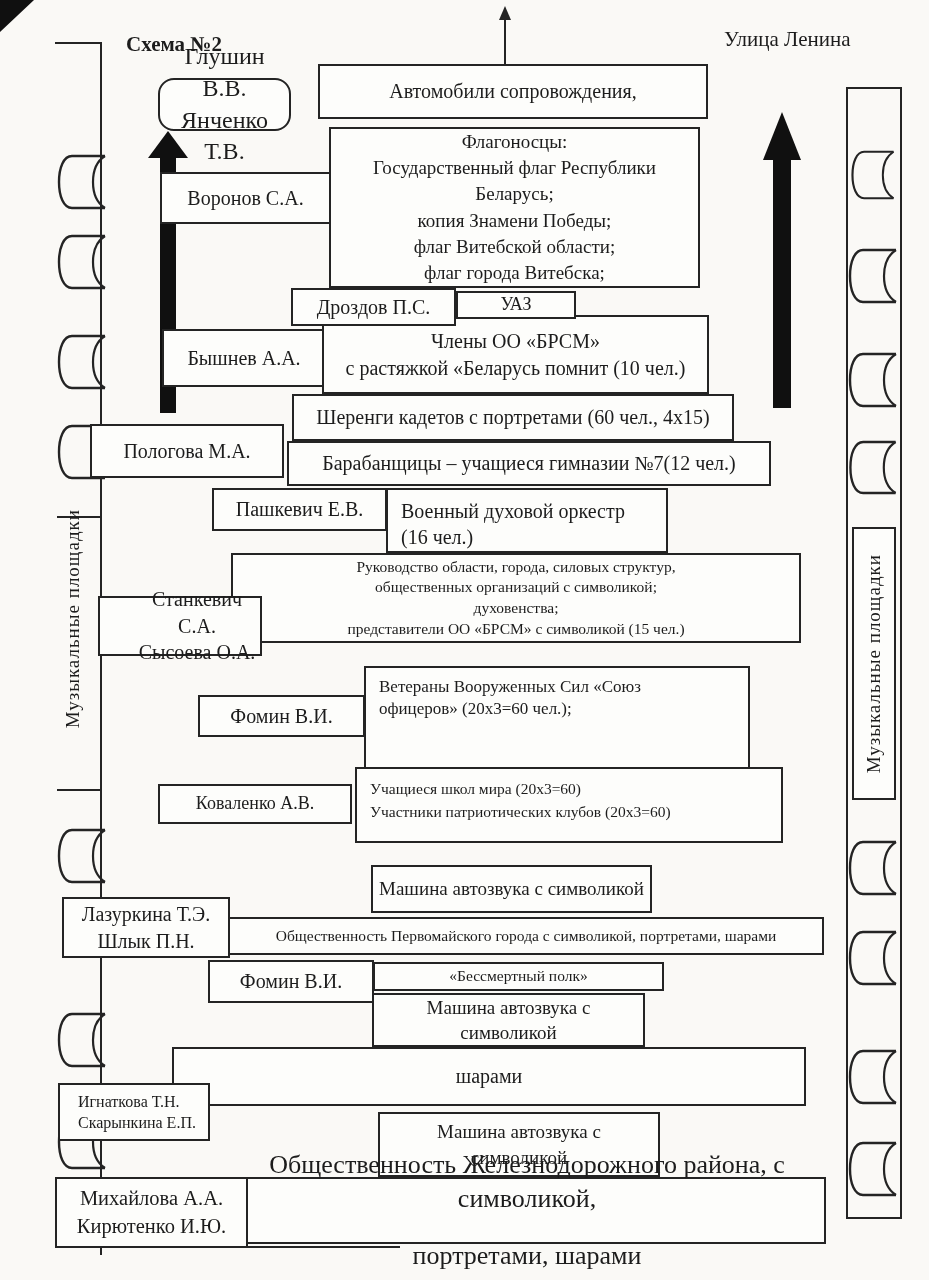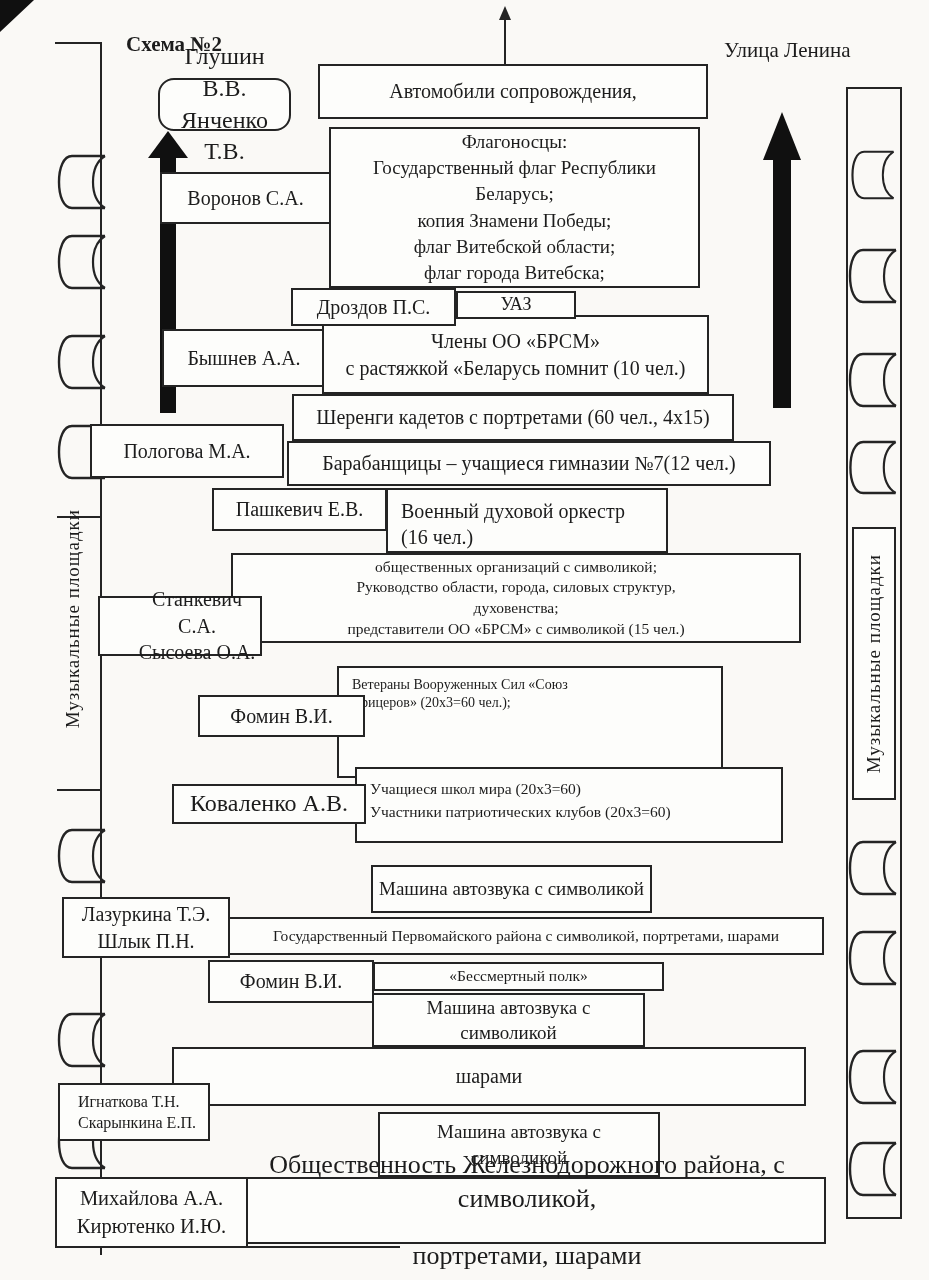--- a/index.html
+++ b/index.html
@@ -107,21 +107,21 @@
   </svg>
 
 <div class="arrowhead" style="left:148px;top:131px;border-left:20px solid transparent;border-right:20px solid transparent;border-bottom:27px solid #101010;"></div>
 <div class="arrowbar" style="left:160px;top:156px;width:16px;height:257px;"></div>
 <div class="arrowhead" style="left:763px;top:112px;border-left:19px solid transparent;border-right:19px solid transparent;border-bottom:48px solid #101010;"></div>
 <div class="arrowbar" style="left:773px;top:156px;width:18px;height:252px;"></div>
 <div class="arrowhead" style="left:499px;top:6px;border-left:6px solid transparent;border-right:6px solid transparent;border-bottom:14px solid #242424;"></div>
 <div class="arrowbar" style="left:504px;top:18px;width:2px;height:46px;background:#242424;"></div>
 
 <div class="title" style="left:126px;top:32px;">Схема №2</div>
-<div class="street" style="left:724px;top:27px;margin-top:11px;">Улица Ленина</div>
+<div class="street" style="left:724px;top:27px;">Улица Ленина</div>
 
 <div class="bx" style="left:318px;top:64px;width:390px;height:55px;">
   <span class="ln">Автомобили сопровождения,</span>
 </div>
 
 <div class="bx" style="left:158px;top:78px;width:133px;height:53px;font-size:24px;border-radius:16px;">
   <span class="ln">Глушин В.В.</span>
   <span class="ln">Янченко Т.В.</span>
 </div>
 
@@ -170,55 +170,55 @@
 <div class="bx topleft" style="left:386px;top:488px;width:282px;height:65px;font-size:20px;">
   <span class="ln">Военный духовой оркестр</span>
   <span class="ln">(16 чел.)</span>
 </div>
 
 <div class="bx" style="left:212px;top:488px;width:175px;height:43px;">
   <span class="ln">Пашкевич Е.В.</span>
 </div>
 
 <div class="bx small" style="left:231px;top:553px;width:570px;height:90px;">
+  <span class="ln">Руководство области, города, силовых структур,</span>
   <span class="ln">общественных организаций с символикой;</span>
-  <span class="ln">Руководство области, города, силовых структур,</span>
   <span class="ln">духовенства;</span>
   <span class="ln">представители ОО «БРСМ» с символикой (15 чел.)</span>
 </div>
 
 <div class="bx" style="left:98px;top:596px;width:164px;height:60px;padding-left:34px;">
   <span class="ln">Станкевич С.А.</span>
   <span class="ln">Сысоева О.А.</span>
 </div>
 
-<div class="bx topleft" style="left:337px;top:666px;width:386px;height:112px;font-size:14px;">
+<div class="bx topleft" style="left:364px;top:666px;width:386px;height:112px;font-size:17px;">
   <span class="ln">Ветераны Вооруженных Сил «Союз</span>
   <span class="ln">офицеров» (20х3=60 чел.);</span>
 </div>
 
 <div class="bx" style="left:198px;top:695px;width:167px;height:42px;">
   <span class="ln">Фомин В.И.</span>
 </div>
 
 <div class="bx topleft small" style="left:355px;top:767px;width:428px;height:76px;line-height:1.5;">
   <span class="ln">Учащиеся школ мира (20х3=60)</span>
   <span class="ln">Участники патриотических клубов (20х3=60)</span>
 </div>
 
-<div class="bx" style="left:172px;top:784px;width:194px;height:40px;font-size:24px;">
+<div class="bx" style="left:158px;top:784px;width:194px;height:40px;font-size:18px;">
   <span class="ln">Коваленко А.В.</span>
 </div>
 
 <div class="bx" style="left:371px;top:865px;width:281px;height:48px;font-size:19px;">
   <span class="ln">Машина автозвука с символикой</span>
 </div>
 
 <div class="bx small" style="left:228px;top:917px;width:596px;height:38px;">
-  <span class="ln">Государственный Первомайского района с символикой, портретами, шарами</span>
+  <span class="ln">Общественность Первомайского города с символикой, портретами, шарами</span>
 </div>
 
 <div class="bx" style="left:62px;top:897px;width:168px;height:61px;">
   <span class="ln">Лазуркина Т.Э.</span>
   <span class="ln">Шлык П.Н.</span>
 </div>
 
 <div class="bx small" style="left:373px;top:962px;width:291px;height:29px;">
   <span class="ln">«Бессмертный полк»</span>
 </div>

